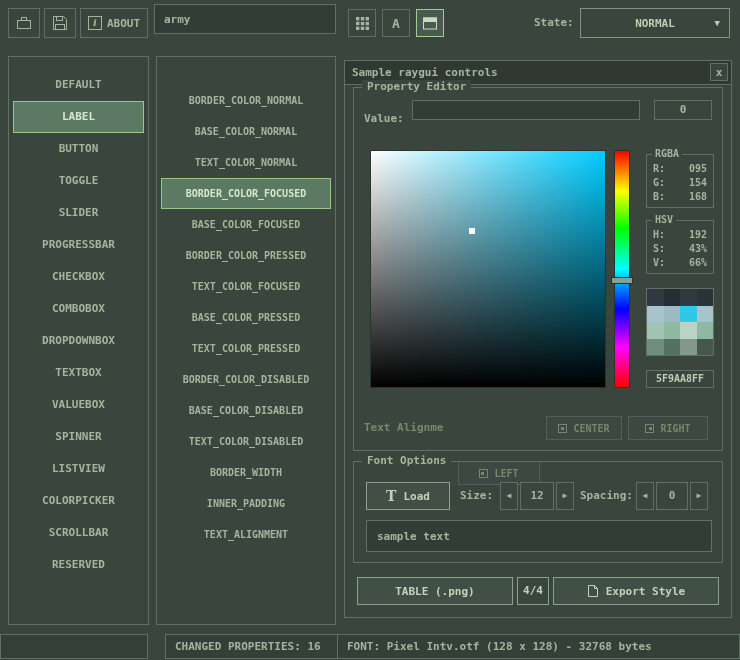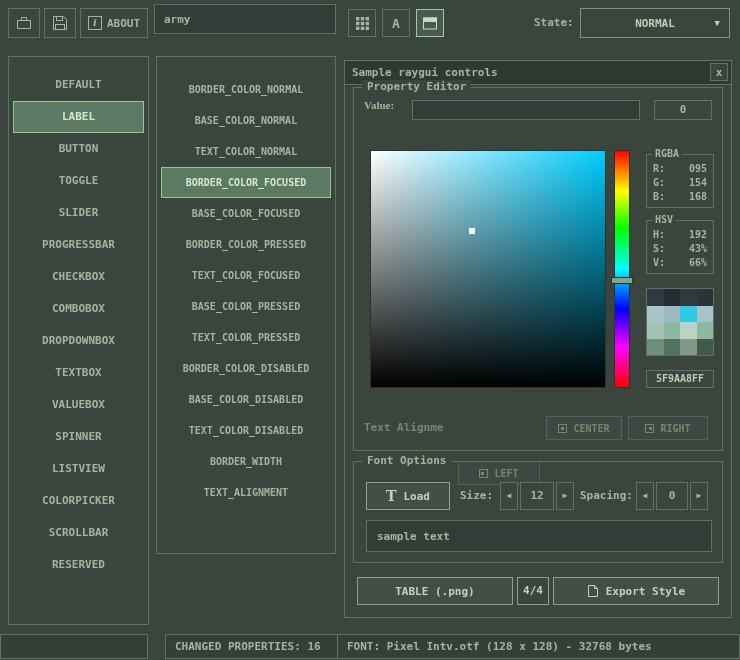--- a/index.html
+++ b/index.html
@@ -55,21 +55,21 @@
   .dropdown {
     position:absolute; left:580px; top:8px; width:150px; height:30px;
     border:1px solid #7d947d; display:flex; align-items:center; justify-content:center;
     color:#bccfb2;
   }
   .dropdown .dd-arrow { position:absolute; right:9px; font-size:9px; }
 
   
   .panel { position:absolute; background:var(--bg); border:1px solid var(--border); }
   .controls-panel { left:8px;  top:56px; width:141px; height:569px; padding-top:12px; }
-  .props-panel    { left:156px; top:56px; width:180px; height:498px; padding-top:17px; }
+  .props-panel    { left:156px; top:56px; width:180px; height:569px; padding-top:28px; }
   .list-item {
     height:32px; line-height:30px; text-align:center; margin:0 4px;
     border:1px solid transparent; cursor:pointer;
   }
   .props-panel .list-item { height:31px; line-height:29px; font-size:10px; }
   .list-item.selected {
     background: var(--sel-bg); border-color: var(--sel-border); color: var(--sel-text);
   }
 
   
@@ -85,21 +85,21 @@
     position:absolute; right:3px; top:2px; width:18px; height:18px;
     border:1px solid var(--border); background:var(--bg); color:var(--text);
     font-size:11px; line-height:15px; text-align:center;
   }
   .groupbox { position:absolute; border:1px solid var(--border); }
   .gb-label { position:absolute; top:-8px; left:8px; background:var(--bg); padding:0 5px; }
   .pe { left:8px; top:26px; width:370px; height:364px; }
   .fo { left:8px; top:400px; width:370px; height:102px; }
 
   
-  .val-label { position:absolute; left:10px; top:11px;font-family:Liberation Serif, serif; }
+  .val-label { position:absolute; left:10px; top:24px; }
   .val-input {
     position:absolute; left:58px; top:12px; width:228px; height:20px;
     background:var(--bg-dark); border:1px solid var(--border); padding:0 6px;
   }
   .val-box {
     position:absolute; left:300px; top:12px; width:58px; height:20px;
     border:1px solid var(--border); text-align:center; line-height:18px; background:var(--bg);
   }
   .sv {
     position:absolute; left:16px; top:62px; width:236px; height:238px;
@@ -290,20 +290,21 @@
   <div class="list-item selected">BORDER_COLOR_FOCUSED</div>
   <div class="list-item">BASE_COLOR_FOCUSED</div>
   <div class="list-item">BORDER_COLOR_PRESSED</div>
   <div class="list-item">TEXT_COLOR_FOCUSED</div>
   <div class="list-item">BASE_COLOR_PRESSED</div>
   <div class="list-item">TEXT_COLOR_PRESSED</div>
   <div class="list-item">BORDER_COLOR_DISABLED</div>
   <div class="list-item">BASE_COLOR_DISABLED</div>
   <div class="list-item">TEXT_COLOR_DISABLED</div>
   <div class="list-item">BORDER_WIDTH</div>
+  <div class="list-item">INNER_PADDING</div>
   <div class="list-item">TEXT_ALIGNMENT</div>
 </div>
 
 <div class="window">
   <div class="titlebar">
     <span>Sample raygui controls</span>
     <button class="close-btn">
       <span>x</span>
     </button>
   </div>

